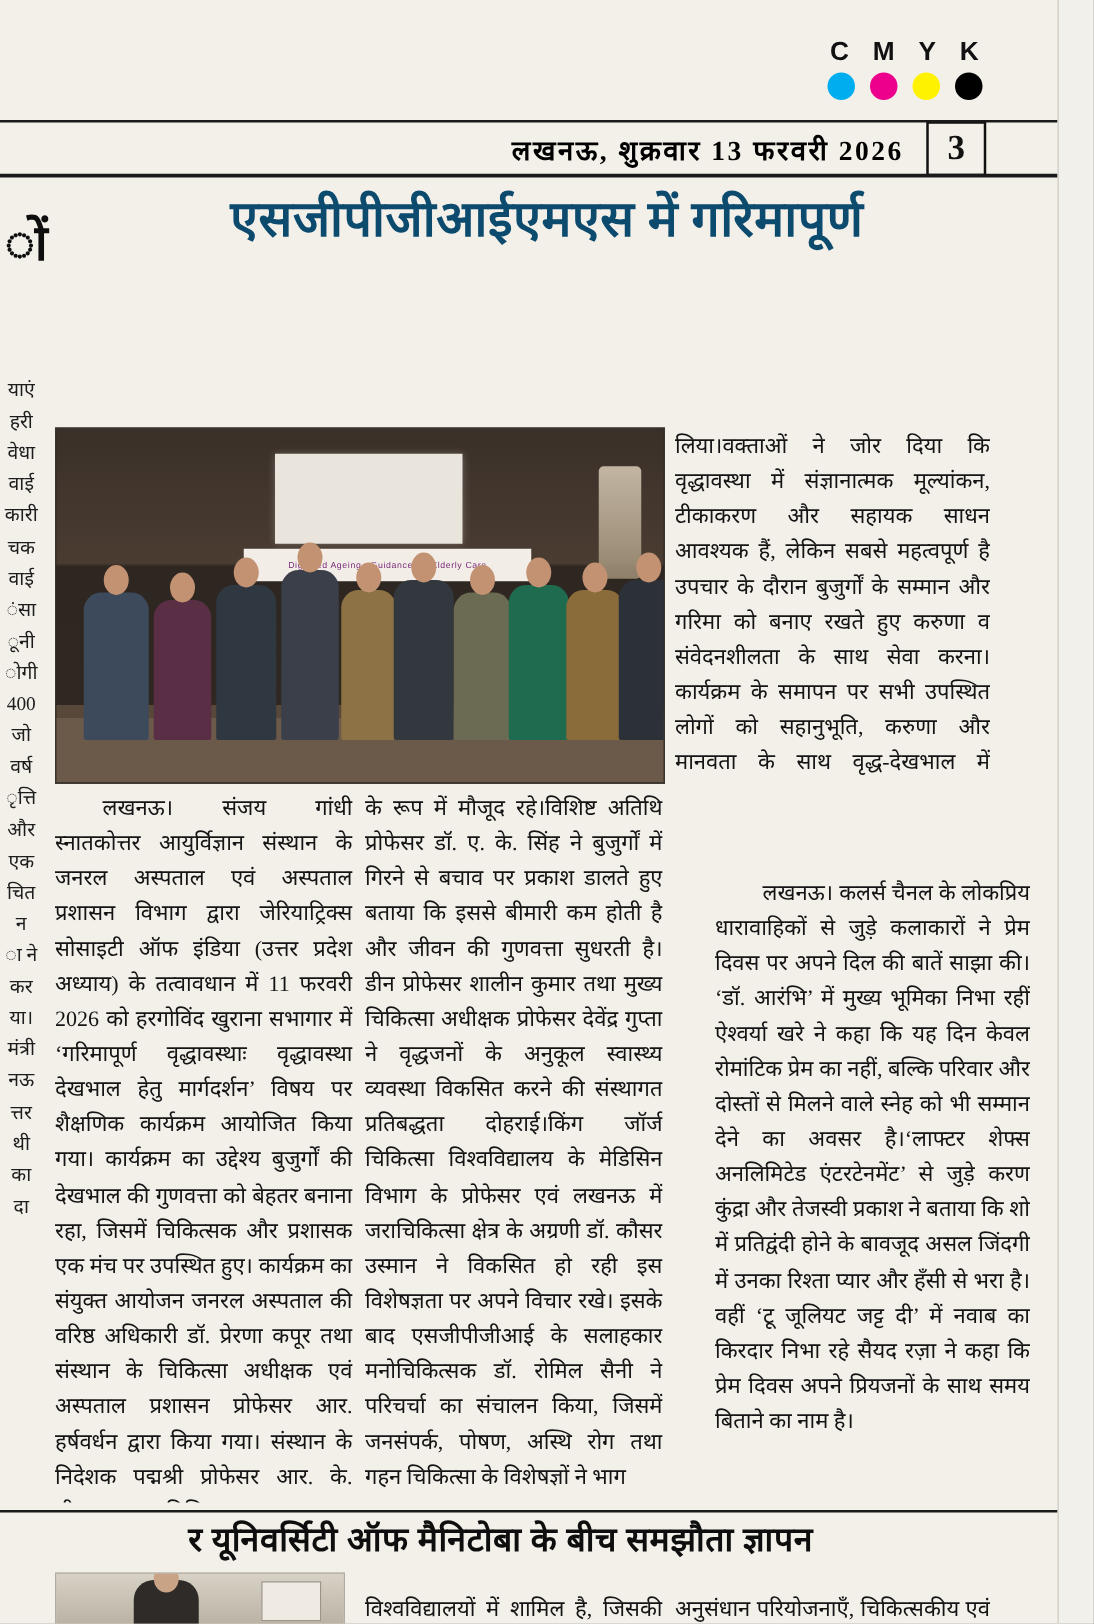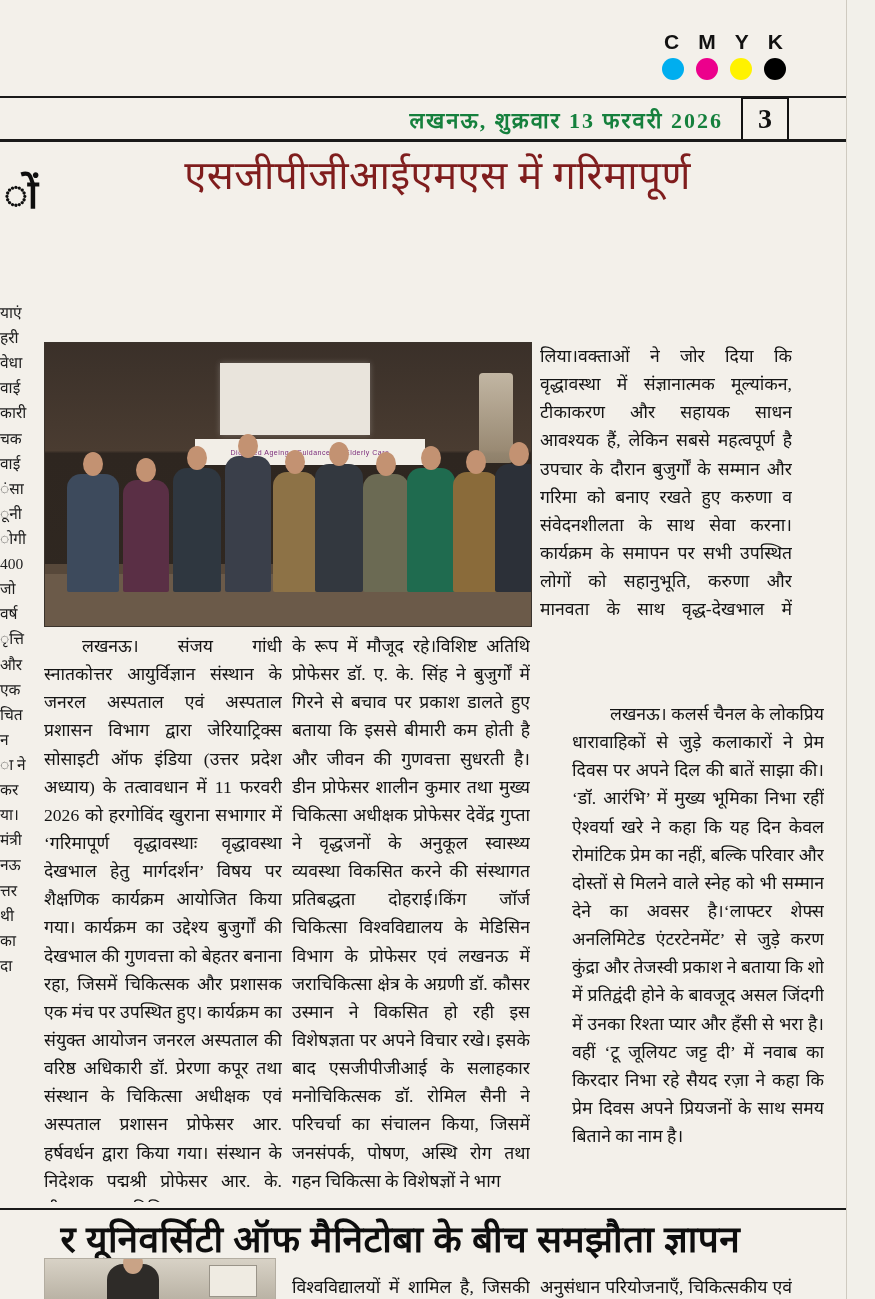--- a/index.html
+++ b/index.html
@@ -80,46 +80,46 @@
     position: absolute;
     bottom: 0; left: 0; right: 0;
     height: 3px; background: #1a1a1a;
   }
   .date-text {
     font-family: "Liberation Serif", serif;
     font-weight: bold;
     font-size: 22px;
     letter-spacing: 2px;
     margin-right: 18px;
-    color: #15803d;
+    color: #000000;
   }
   .page-num {
     width: 44px; height: 40px;
     border: 2px solid #111;
     display: flex; align-items: center; justify-content: center;
     font-family: "Liberation Serif", serif;
     font-weight: bold;
     font-size: 28px;
     margin-right: 58px;
     background: #f3f0ea;
   }
 
   
   .headline-wrap {
     position: absolute;
     top: 152px; left: 0; width: 847px;
     text-align: center;
   }
   .headline {
     font-family: "Liberation Serif", serif;
-    font-weight: normal;
+    font-weight: bold;
     font-size: 40px;
     line-height: 1.22;
     letter-spacing: 0.5px;
-    color: #7f1d1d;
+    color: #0c4a6e;
     padding: 0 30px;
     margin-left: 28px;
   }
   .subhead {
     margin-top: 14px;
     font-family: "Liberation Serif", serif;
     font-weight: bold;
     font-size: 21px;
     letter-spacing: 3px;
     color: #1a1a1a;
@@ -134,21 +134,21 @@
   }
 
   
   .bleed-col {
     position: absolute;
     left: 0; top: 300px;
     width: 34px;
     font-size: 15.5px;
     line-height: 1.62;
     color: #1d1d1d;
-    text-align: left;
+    text-align: center;
     overflow: hidden;
     height: 880px;
   }
   .bleed-col div { white-space: nowrap; }
 
   
   .photo {
     position: absolute;
     left: 44px; top: 342px;
     width: 486px; height: 283px;
@@ -230,21 +230,21 @@
   .bottom-rule {
     position: absolute;
     left: 0; top: 1208px; width: 847px; height: 2px; background: #1a1a1a;
   }
   .bottom-headline {
     position: absolute;
     left: 0; top: 1212px; width: 801px;
     text-align: center;
     font-family: "Liberation Serif", serif;
     font-weight: bold;
-    font-size: 37px;
+    font-size: 27px;
     color: #0e0e0e;
     letter-spacing: .5px;
   }
   .bottom-photo {
     position: absolute;
     left: 44px; top: 1258px; width: 230px; height: 41px;
     background: #cfc9bd;
     overflow: hidden;
     border: 1px solid #b3ada1;
   }

